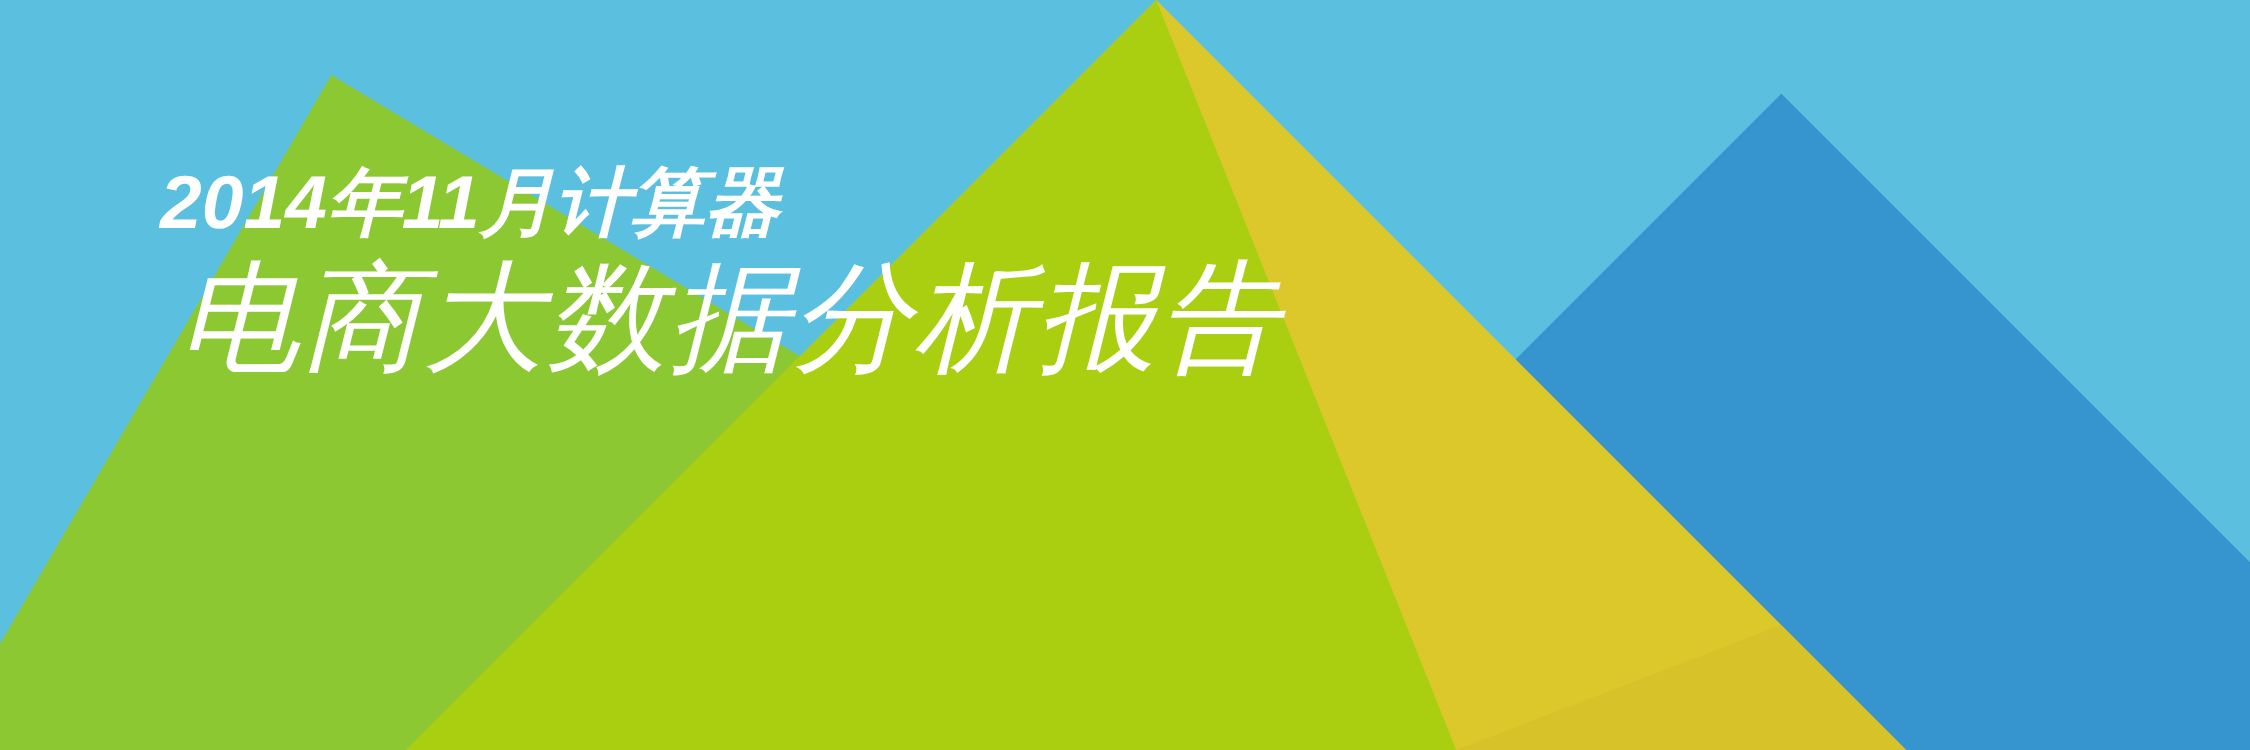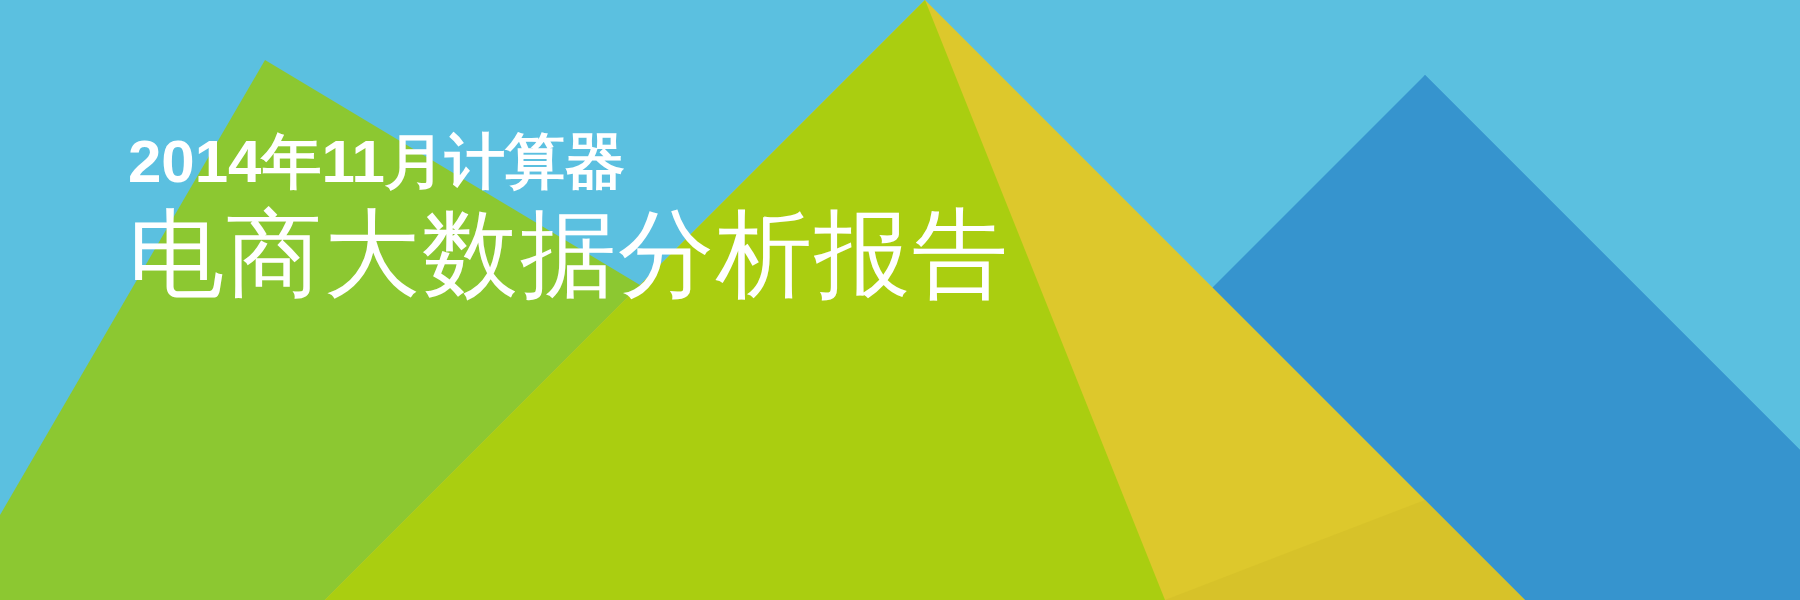--- a/index.html
+++ b/index.html
@@ -21,40 +21,41 @@
     height: 600px;
     display: block;
   }
   #title-block {
     position: absolute;
     left: 128px;
     top: 132px;
     width: 1300px;
     z-index: 5;
     pointer-events: none;
+    font-style: italic;
   }
   .title-line-1 {
     display: block;
     color: #ffffff;
     font-size: 60px;
     font-weight: 700;
     line-height: 1.0;
     letter-spacing: 0px;
     white-space: nowrap;
     margin: 0 0 14px 0;
   }
   .title-line-2 {
     display: block;
     color: #ffffff;
     font-size: 96px;
     font-weight: 300;
     line-height: 1.0;
     letter-spacing: 2px;
     white-space: nowrap;
-    margin: 0;
+    margin: 15px;
   }
 </style>
 </head>
 <body>
 
 <div id="slide">
 
   <svg id="bg-svg" viewBox="0 0 1800 600" preserveAspectRatio="none" aria-hidden="true">
 
     <rect x="0" y="0" width="1800" height="600" fill="#5BC0E0"></rect>

